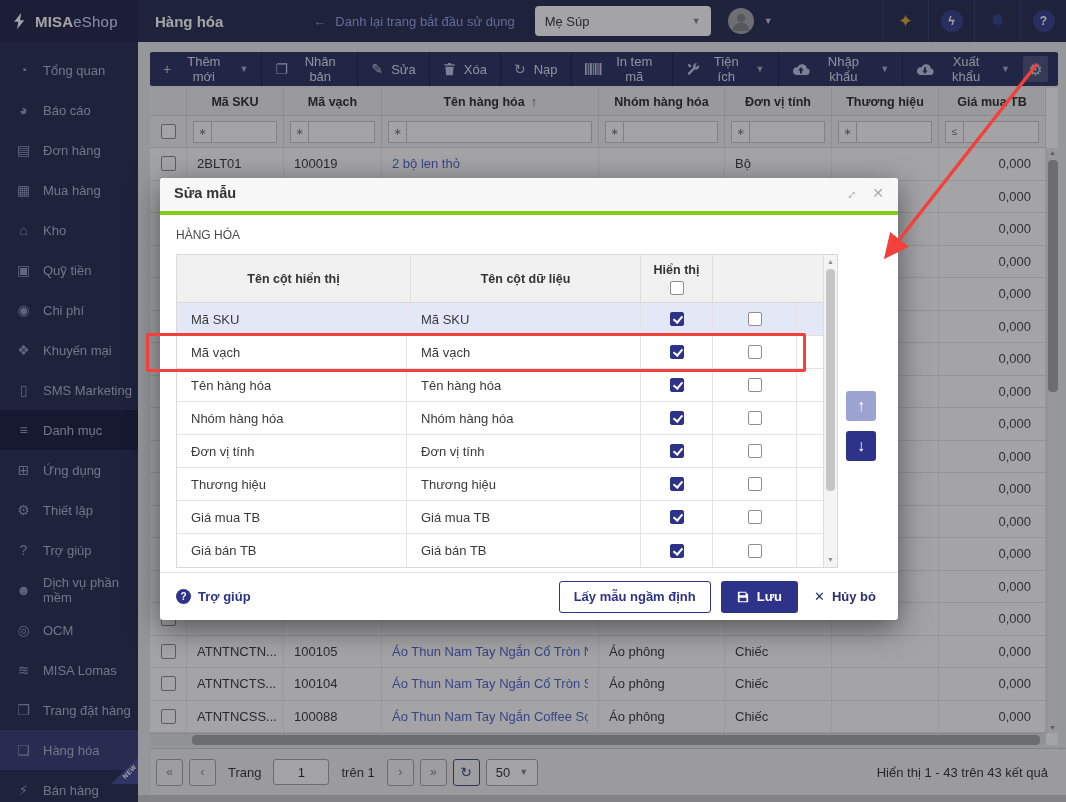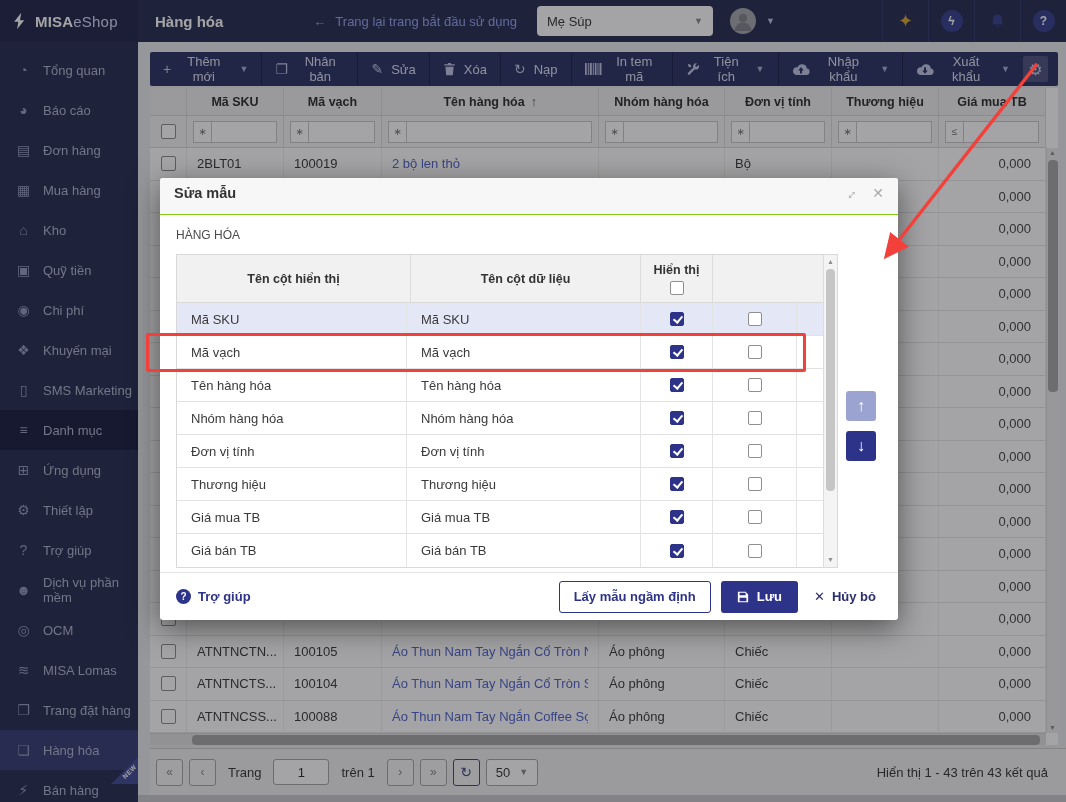--- a/index.html
+++ b/index.html
@@ -90,22 +90,22 @@
   .psel{height:27px;border:1px solid #a8a8a8;border-radius:3px;background:#fff;display:flex;align-items:center;padding:0 9px;gap:9px;cursor:pointer;}
   .psummary{margin-left:auto;color:#3a3a3a;}
   .bottom-strip{position:absolute;left:0;right:0;top:795px;height:7px;background:#c9cace;}
 
   
   .dim{position:absolute;inset:0;background:rgba(8,9,14,.37);z-index:40;}
 
   
   .modal{position:absolute;left:160px;top:178px;width:738px;height:442px;background:#fff;z-index:60;
     border-radius:3px;box-shadow:0 8px 30px rgba(0,0,0,.5);display:flex;flex-direction:column;}
-  .m-head{height:37px;background:#f7f7f7;border-bottom:1px solid #84cc16;display:flex;align-items:flex-end;
-    padding:13px 14px;border-radius:3px 3px 0 0;flex:none;}
+  .m-head{height:37px;background:#f7f7f7;border-bottom:4px solid #84cc16;display:flex;align-items:flex-start;
+    padding:7px 14px;border-radius:3px 3px 0 0;flex:none;}
   .m-title{font-size:14.5px;font-weight:bold;color:#333;}
   .m-acts{margin-left:auto;display:flex;gap:15px;color:#a9a9a9;align-items:center;}
   .expand{transform:rotate(-45deg);font-size:14px;cursor:pointer;display:inline-block;}
   .mclose{font-size:14px;cursor:pointer;}
   .m-body{flex:1;padding:13px 16px 0;}
   .m-section{font-size:12px;color:#4a4a4a;margin-bottom:12px;}
   .m-wrap{display:flex;align-items:flex-start;}
   .m-table{width:662px;border:1px solid #d9d9d9;position:relative;flex:none;}
   .m-thead{display:flex;background:#f1f1f1;border-bottom:1px solid #d9d9d9;height:48px;}
   .m-th{display:flex;flex-direction:column;align-items:center;justify-content:center;font-size:12.5px;
@@ -240,21 +240,21 @@
           </span>
         </div>
       </nav>
   </aside>
 
   <div class="main">
     <header class="topbar">
       <div class="page-title">Hàng hóa</div>
       <a class="back-link">
         <span>←</span>
-        <span>Trang lại trang bắt đầu sử dụng</span>
+        <span>Danh lại trang bắt đầu sử dụng</span>
       </a>
       <div class="store-select">
         <span>Mẹ Súp</span>
         <span class="caret">▼</span>
       </div>
       <span class="avatar">
         <svg width="26" height="26" viewBox="0 0 26 26">
             <circle cx="13" cy="13" r="13" fill="#a9a9b0"></circle>
             <circle cx="13" cy="10" r="4.2" fill="#86868d"></circle>
             <path d="M4.5 23a8.5 8.5 0 0 1 17 0z" fill="#86868d"></path>

